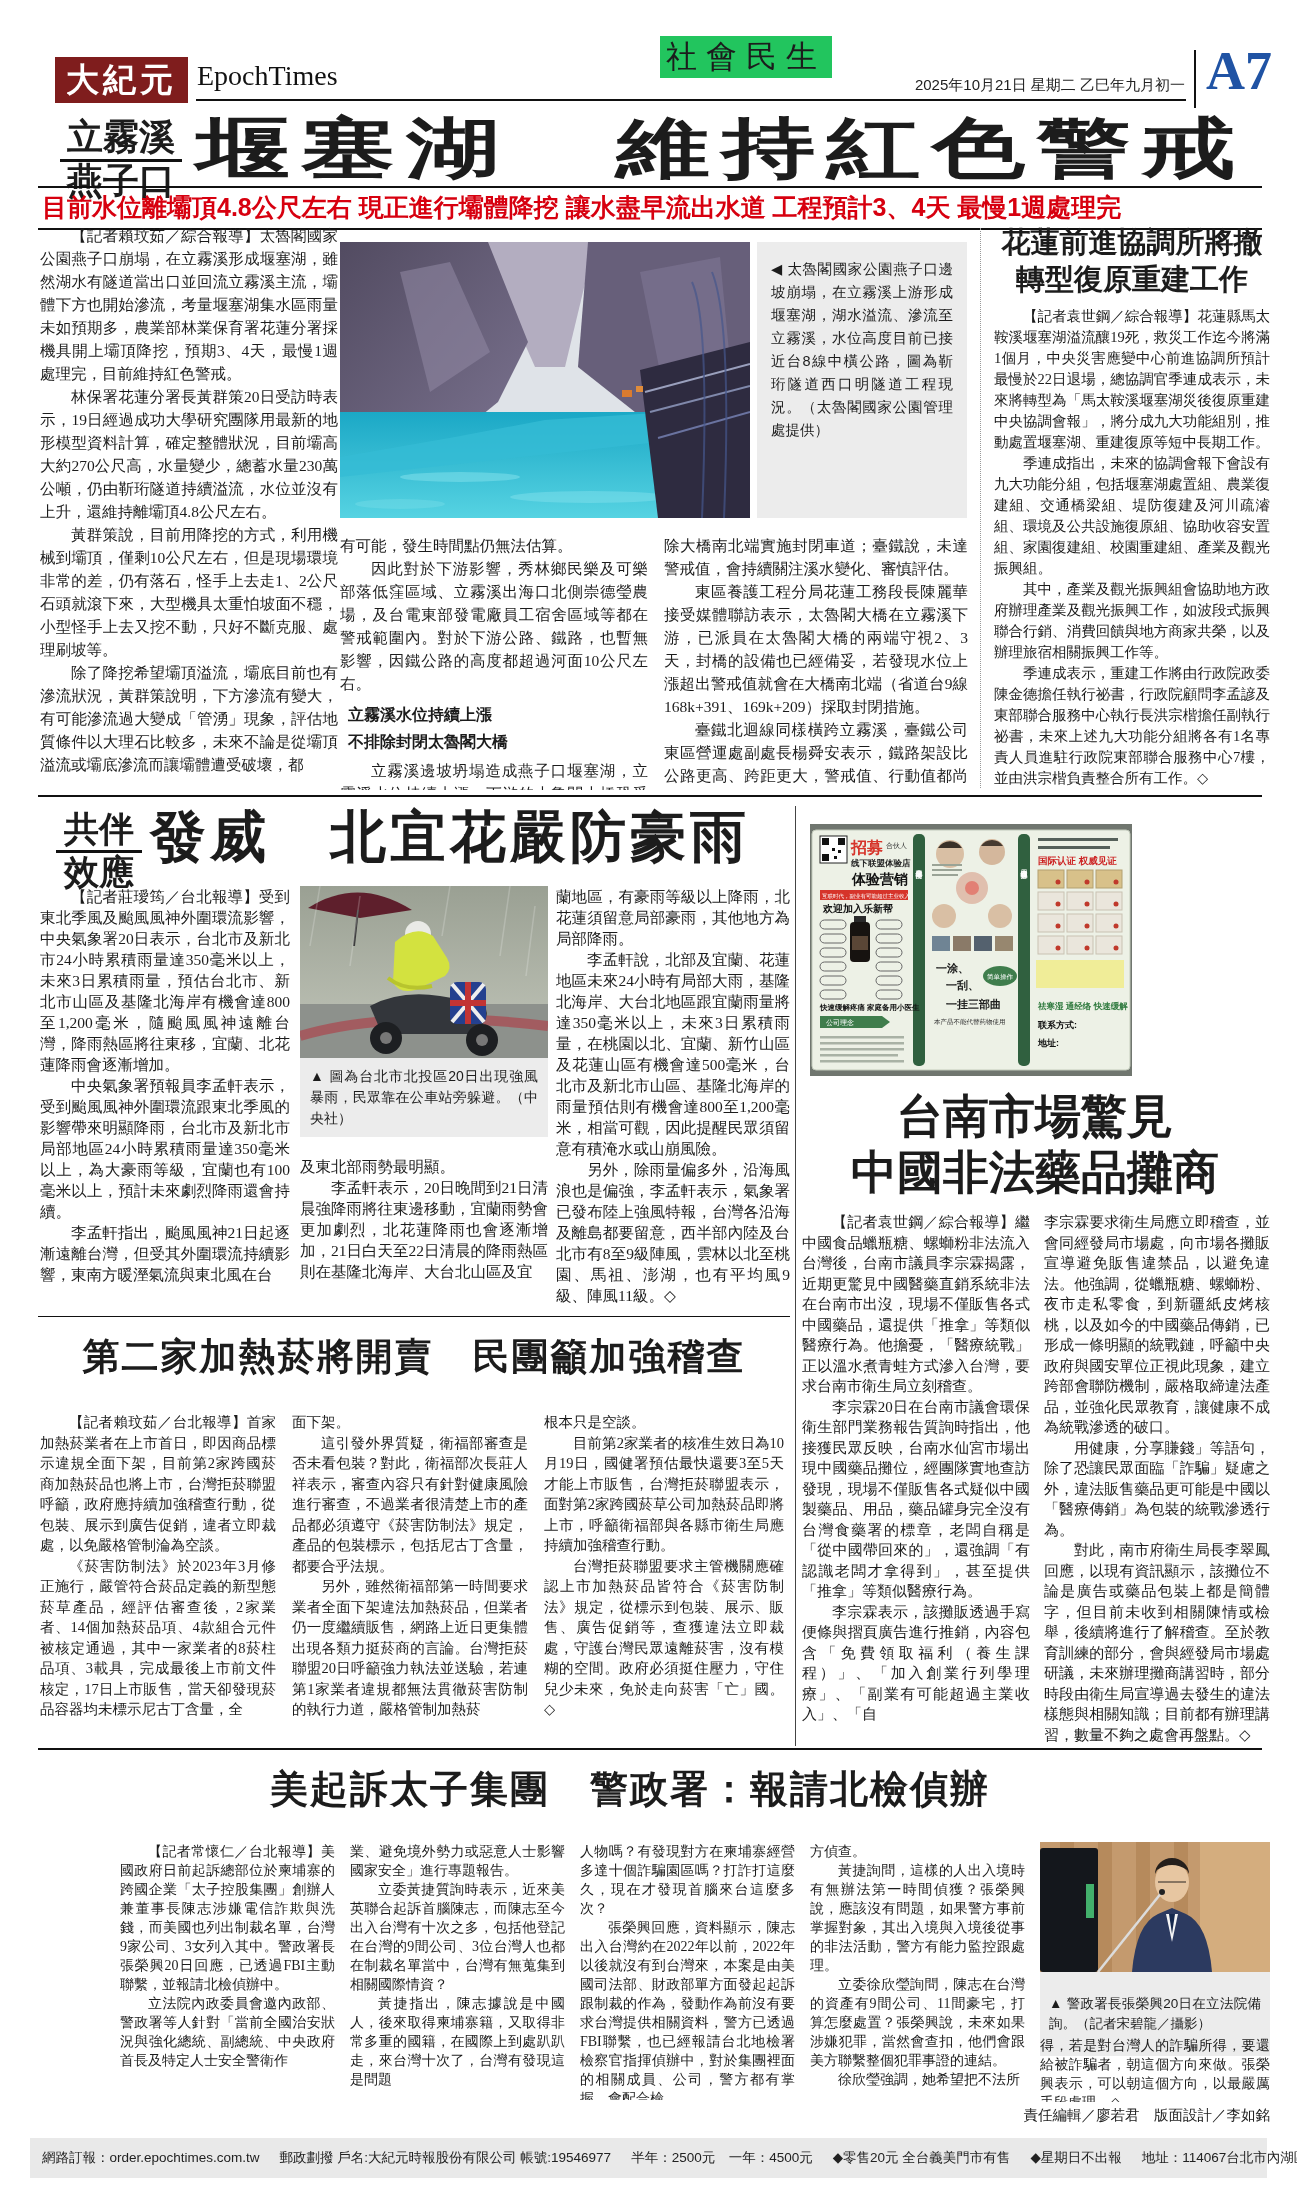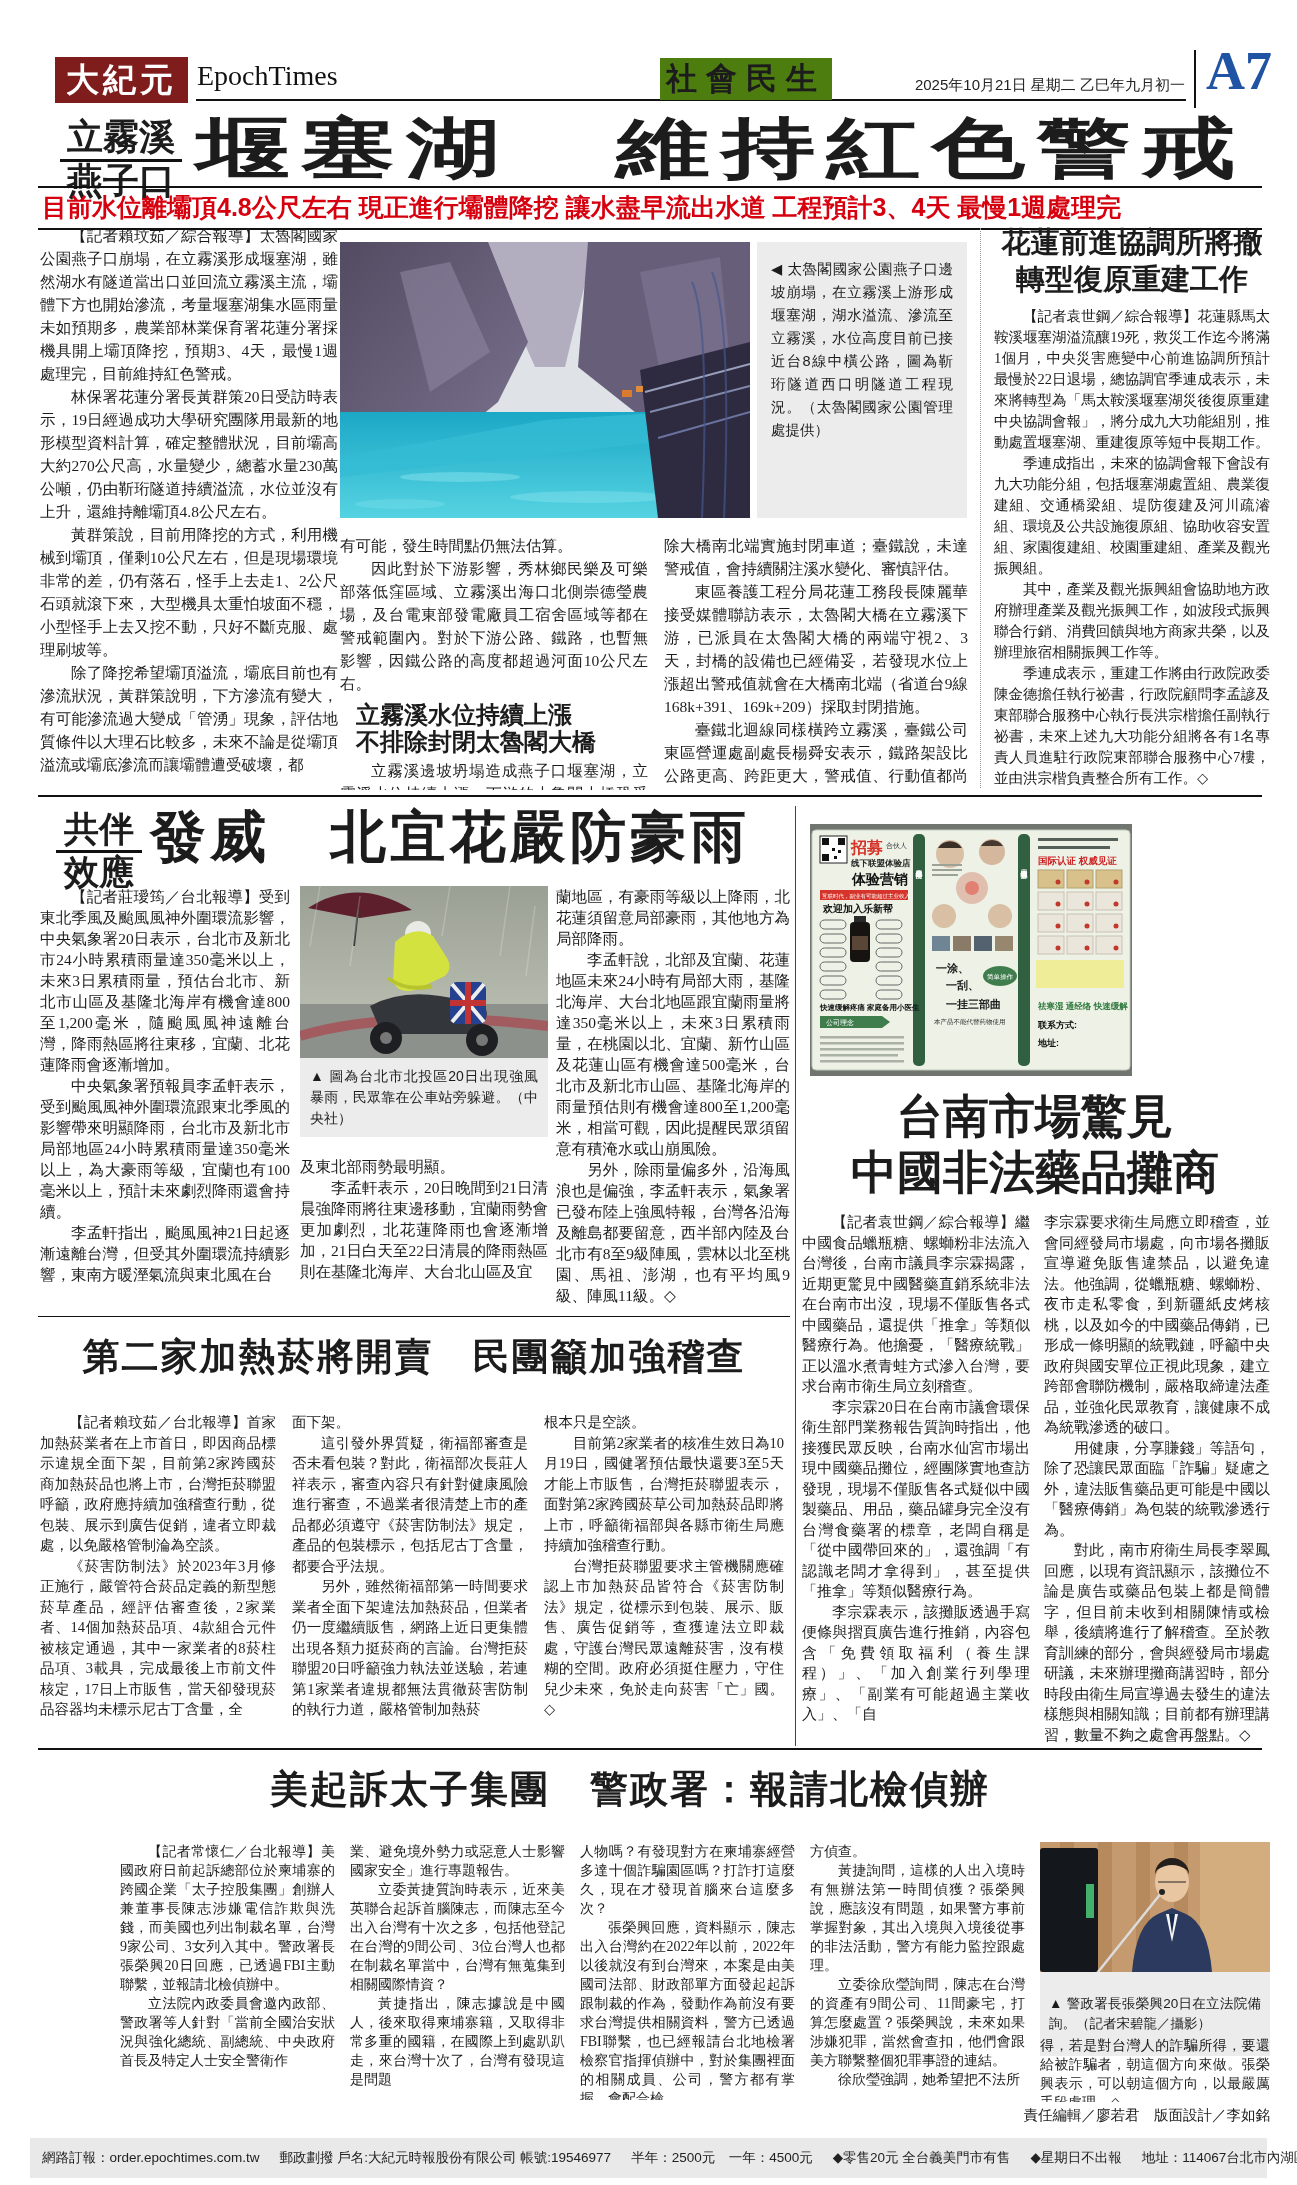--- a/index.html
+++ b/index.html
@@ -6,21 +6,21 @@
   html,body{background:#fff}
   .page{position:relative;width:1297px;height:2185px;background:#fff;overflow:hidden;
          font-family:"Liberation Serif","DejaVu Serif",serif;color:#1c1c1c}
   .abs{position:absolute}
   .sans{font-family:"Liberation Sans","DejaVu Sans",sans-serif}
   
   .logo-box{left:55px;top:57px;width:133px;height:46px;background:#7f1d1d;color:#fff;
             display:flex;align-items:center;justify-content:center;font-size:33px;font-weight:700;letter-spacing:4px}
   .logo-en{left:197px;top:60px;font-size:28px;color:#111}
   .header-rule{left:196px;top:99px;width:990px;border-top:2px solid #111}
-  .section-title{left:660px;top:58px;font-size:31px;font-weight:700;letter-spacing:9px;background:#4d7c0f;padding:0 6px}
+  .section-title{left:660px;top:36px;font-size:31px;font-weight:400;letter-spacing:9px;background:#22c55e;padding:0 6px}
   .date-line{left:905px;top:76px;width:280px;font-size:15px;color:#222;text-align:right}
   .vbar{left:1194px;top:50px;width:2px;height:58px;background:#111}
   .page-no{left:1206px;top:40px;font-size:54px;font-weight:700;color:#2053a4}
   
   .kicker{left:60px;top:118px;width:122px;font-weight:700;font-size:36px;line-height:1.08;text-align:center}
   .kicker .k1{border-bottom:3px solid #111;padding-bottom:2px}
   .lead-headline{left:196px;top:104px;font-size:66px;font-weight:900;letter-spacing:8px;white-space:nowrap;
                  transform:scaleX(1.42);transform-origin:0 50%}
   .deck{left:38px;top:186px;width:1224px;border-top:2px solid #111;border-bottom:2px solid #111;
         padding:3px 4px 4px;color:#d7000f;font-weight:800;font-size:25px;white-space:nowrap}
@@ -34,21 +34,21 @@
   .s3{font-size:15px;line-height:20.5px}
   .s4{font-size:14.5px;line-height:20.5px}
   .s5{font-size:14px;line-height:19px}
   
   .s1-colA{left:40px;top:224px;width:298px;height:566px}
   .s1-photo{left:340px;top:242px;width:410px;height:276px}
   .s1-cap{left:757px;top:242px;width:210px;height:276px;background:#ececec;padding:16px 14px;
           font-size:14.5px;line-height:23px;text-align:justify}
   .s1-colB{left:340px;top:534px;width:308px;height:256px}
   .s1-colC{left:664px;top:534px;width:304px;height:256px}
-  .s1-sub{font-weight:800;font-size:24px;line-height:27px;margin:6px 16px 4px;text-indent:0}
+  .s1-sub{font-weight:800;font-size:16px;line-height:27px;margin:6px 8px 4px;text-indent:0}
   .vdot1{left:980px;top:228px;height:560px;border-left:1px dotted #999}
   .s1b-head{left:994px;top:224px;width:276px;text-align:center;font-weight:900;font-size:29px;line-height:37px}
   .s1b{left:994px;top:306px;width:276px;height:482px}
   .hrA{left:38px;top:795px;width:1224px;border-top:2px solid #111}
   
   .s2-kicker{left:56px;top:810px;width:86px;font-weight:900;font-size:35px;line-height:1.1;text-align:center}
   .s2-kicker .k1{border-bottom:3px solid #111;padding-bottom:1px}
   .s2-headline{left:150px;top:800px;font-size:56px;font-weight:900;letter-spacing:4px;white-space:nowrap}
   .s2-colA{left:40px;top:886px;width:250px;height:422px}
   .s2-photo{left:300px;top:886px;width:248px;height:172px}

